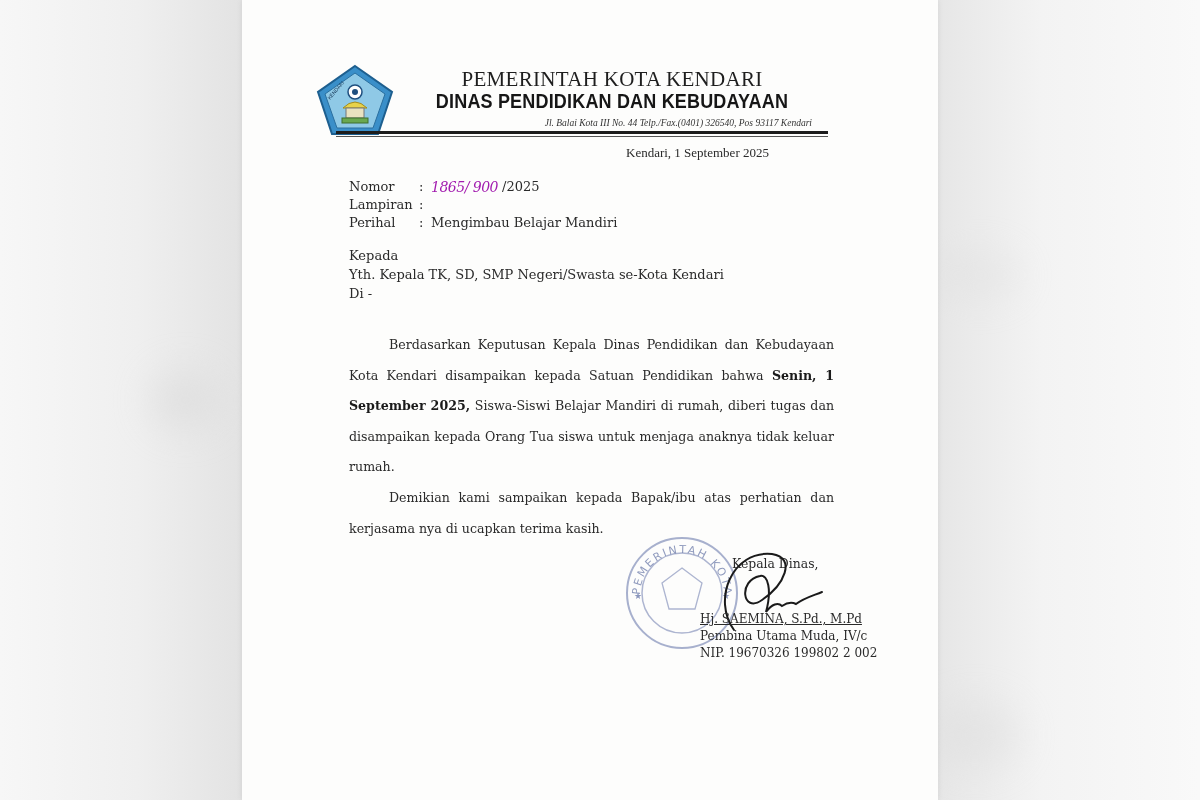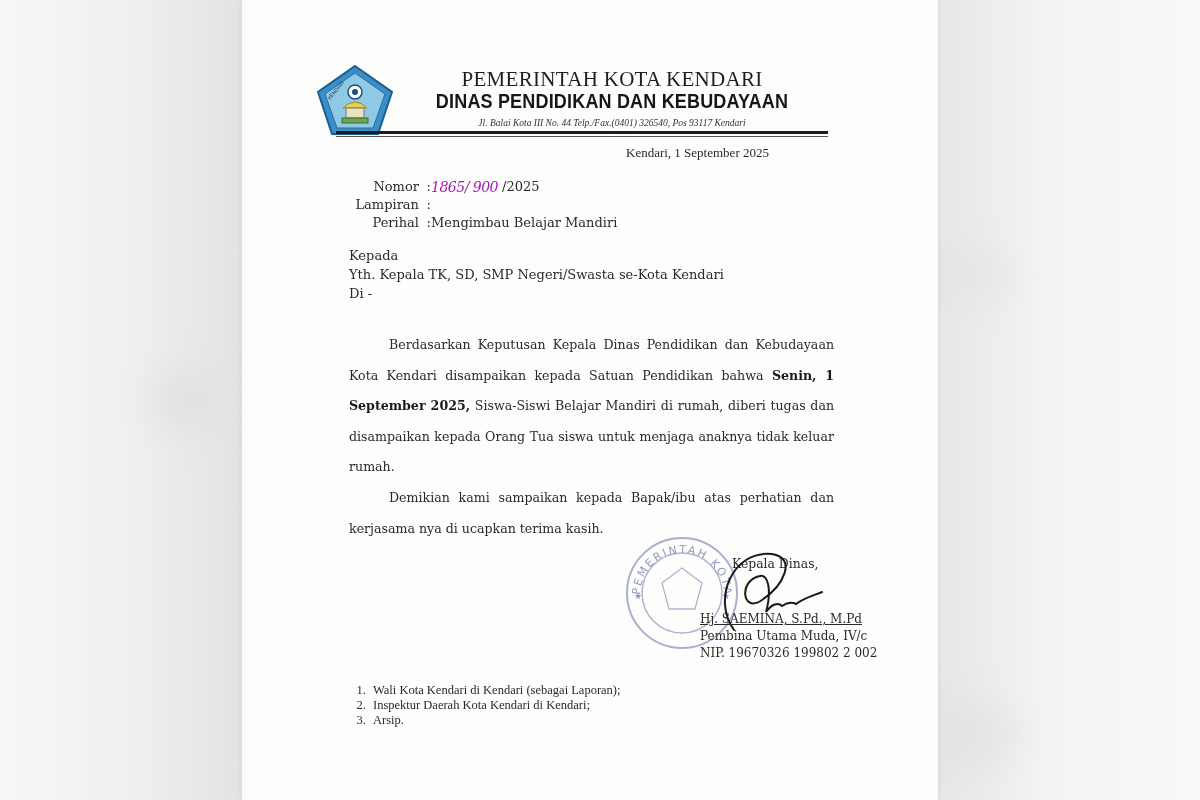--- a/index.html
+++ b/index.html
@@ -25,29 +25,29 @@
     }
     .abs { position: absolute; }
 
     
     .logo { left: 74px; top: 64px; width: 78px; height: 72px; }
     .lh-gov { left: 170px; top: 67px; width: 400px; text-align: center;
       font-family: "Liberation Serif", serif; font-size: 21px; letter-spacing: .3px; color: #1e1e1e; }
     .lh-office { left: 160px; top: 90px; width: 420px; text-align: center;
       font-family: "Liberation Sans", sans-serif; font-weight: bold; font-size: 20px;
       color: #161616; transform: scaleX(.9); transform-origin: center; letter-spacing: .2px; }
-    .lh-addr { left: 170px; top: 118px; width: 400px; text-align: center;
+    .lh-addr { left: 170px; top: 118px; width: 400px; text-align: right;
       font-family: "Liberation Serif", serif; font-style: italic; font-size: 9.5px; color: #333; }
     .rule-thick { left: 94px; top: 131px; width: 492px; height: 3px; background: #1c1c1c; }
     .rule-thin { left: 94px; top: 135.5px; width: 492px; height: 1px; background: #555; }
 
     .date { left: 384px; top: 145px; font-size: 13px; font-family: Liberation Serif, serif; }
 
     .meta { left: 107px; top: 178px; font-size: 13px; line-height: 18px; }
-    .meta-row { display: flex; text-align: right; }
+    .meta-row { display: flex; }
     .meta-label { width: 70px; }
     .meta-colon { width: 12px; }
     .hand { font-family: "DejaVu Serif", serif; font-style: italic; color: #a21caf; font-size: 14px; letter-spacing: -.5px; }
 
     .addr { left: 107px; top: 246px; font-size: 13px; line-height: 19px; }
 
     .body { left: 107px; top: 330px; width: 485px; font-size: 12.6px; line-height: 30.6px; text-align: justify; }
     .indent { text-indent: 40px; }
     .body p { margin: 0; }
     .body .p2 { }
@@ -148,19 +148,14 @@
     <svg width="175" height="100" viewBox="0 0 175 100">
       <path d="M62,90 C40,60 60,10 100,14 C125,18 112,45 90,60 C70,74 66,40 88,36 C96,34 100,50 94,72 C100,64 106,62 110,66 C116,62 120,62 124,64 C132,58 140,56 150,52" fill="none" stroke="#1a1a1a" stroke-width="2" stroke-linecap="round"></path>
     </svg>
   </div>
 
   <div class="abs sign-name">Hj. SAEMINA, S.Pd., M.Pd</div>
   <div class="abs sign-rank">Pembina Utama Muda, IV/c</div>
   <div class="abs sign-nip">NIP. 19670326 199802 2 002</div>
 
   <div class="abs cc">
-    <ol>
-      <li>Wali Kota Kendari di Kendari (sebagai Laporan);</li>
-      <li>Inspektur Daerah Kota Kendari di Kendari;</li>
-      <li>Arsip.</li>
-    </ol>
   </div>
 </div>
 
 </body></html>

